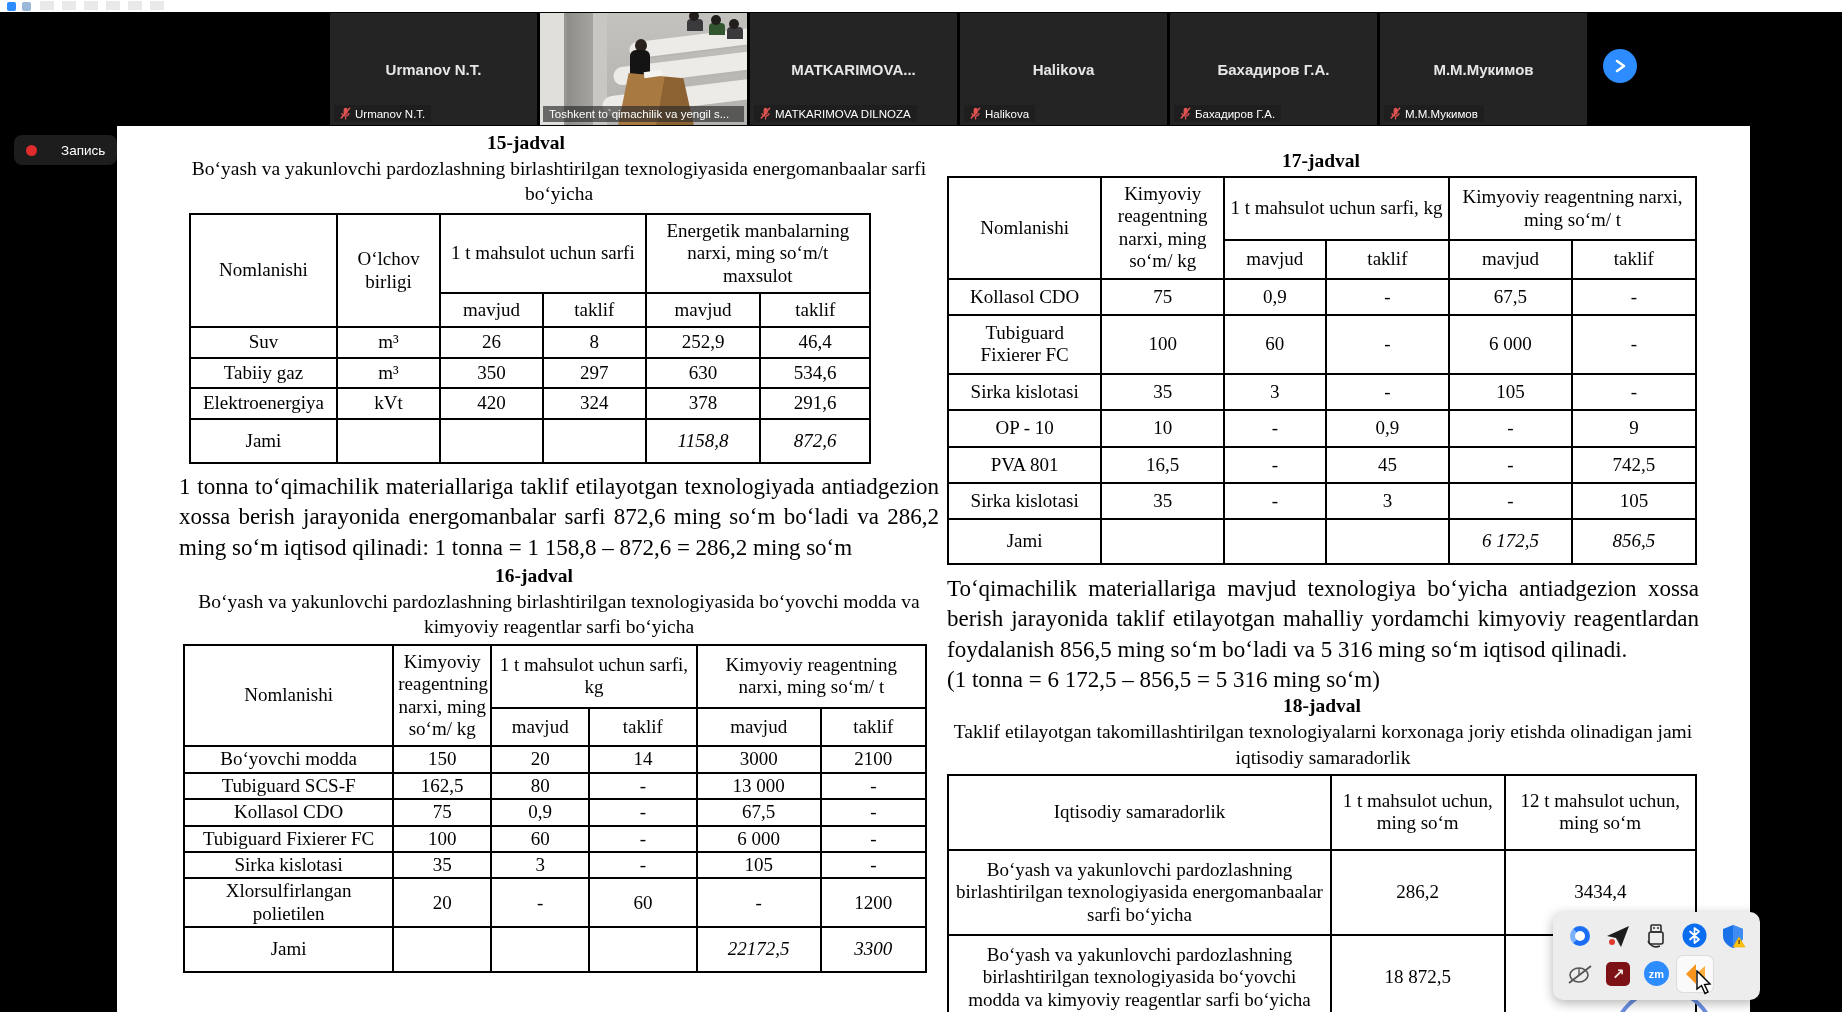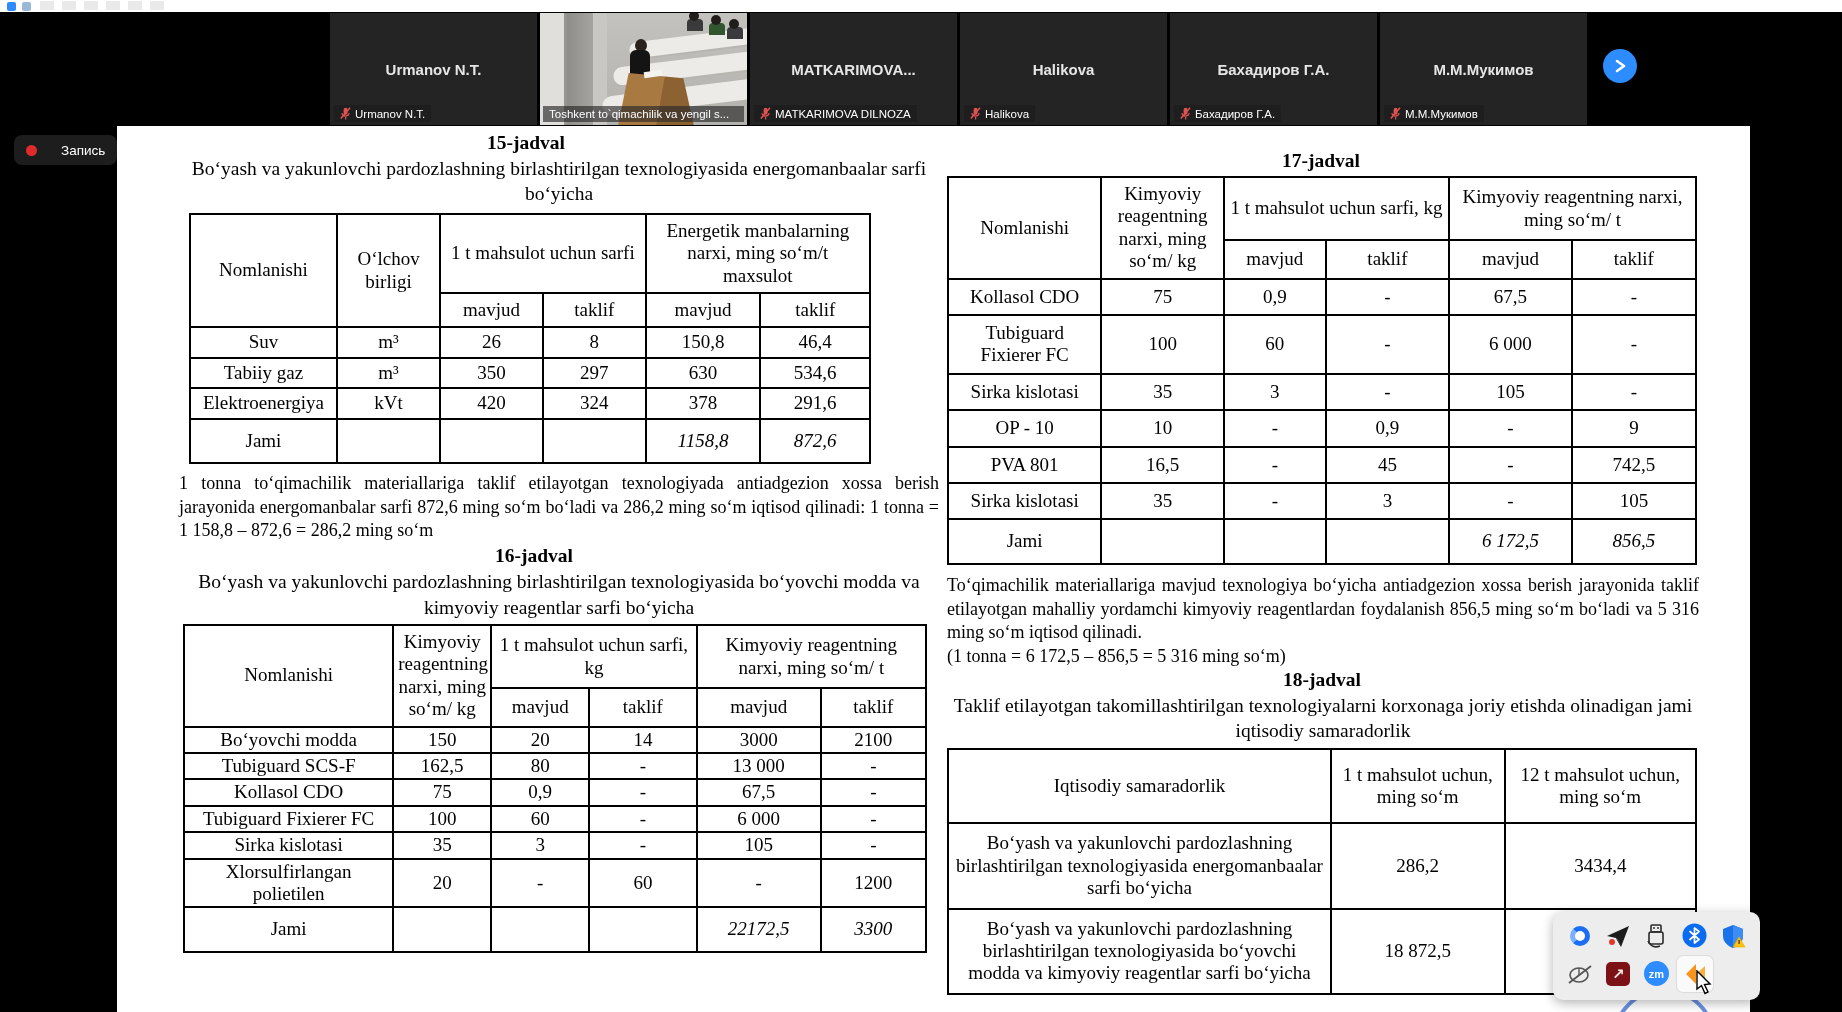--- a/index.html
+++ b/index.html
@@ -50,21 +50,21 @@
     background:#1d1d1d;border-radius:8px;padding:0 12px;color:#fff;font-size:13.5px;}
   .recdot{width:11px;height:11px;border-radius:50%;background:#df2b2b;}
   
   .page{position:absolute;left:117px;top:126px;width:1633px;height:886px;background:#fff;overflow:hidden;
     font-family:"Liberation Serif",serif;color:#000;}
   .col{position:absolute;top:0;}
   .col-left{left:62px;width:760px;}
   .col-right{left:830px;width:752px;}
   .jadval{font-size:19.5px;text-align:center;margin-top:6px;font-weight:bold;}
   .ttl{font-size:19.5px;text-align:center;line-height:1.3;margin-top:2px;}
-  .para{font-size:18px;text-align:justify;line-height:1.32;margin-top:6px;}
+  .para{font-size:23px;text-align:justify;line-height:1.32;margin-top:6px;}
   table{border-collapse:collapse;table-layout:fixed;width:100%;}
   th,td{border:2px solid #000;text-align:center;vertical-align:middle;
     font-weight:400;font-size:19px;line-height:1.18;padding:3px 4px;overflow:hidden;}
   thead th{padding:5px 4px;}
   tr.jami td{padding:10px 4px;}
   tr.jami td:not(:first-child){font-weight:normal;font-style:italic;}
   .t15{width:682px;margin:6px 0 0 10px;}
   .t16{width:744px;margin:4px 0 0 4px;}
   .t16 td{padding:1px 4px;}
   .t17{width:750px;margin:4px 0 0 0;}
@@ -225,21 +225,21 @@
           <th>mavjud</th>
           <th>taklif</th>
         </tr>
       </thead>
       <tbody>
           <tr>
             <td>Suv</td>
             <td>m³</td>
             <td>26</td>
             <td>8</td>
-            <td>150,8</td>
+            <td>252,9</td>
             <td>46,4</td>
           </tr>
           <tr>
             <td>Tabiiy gaz</td>
             <td>m³</td>
             <td>350</td>
             <td>297</td>
             <td>630</td>
             <td>534,6</td>
           </tr>

